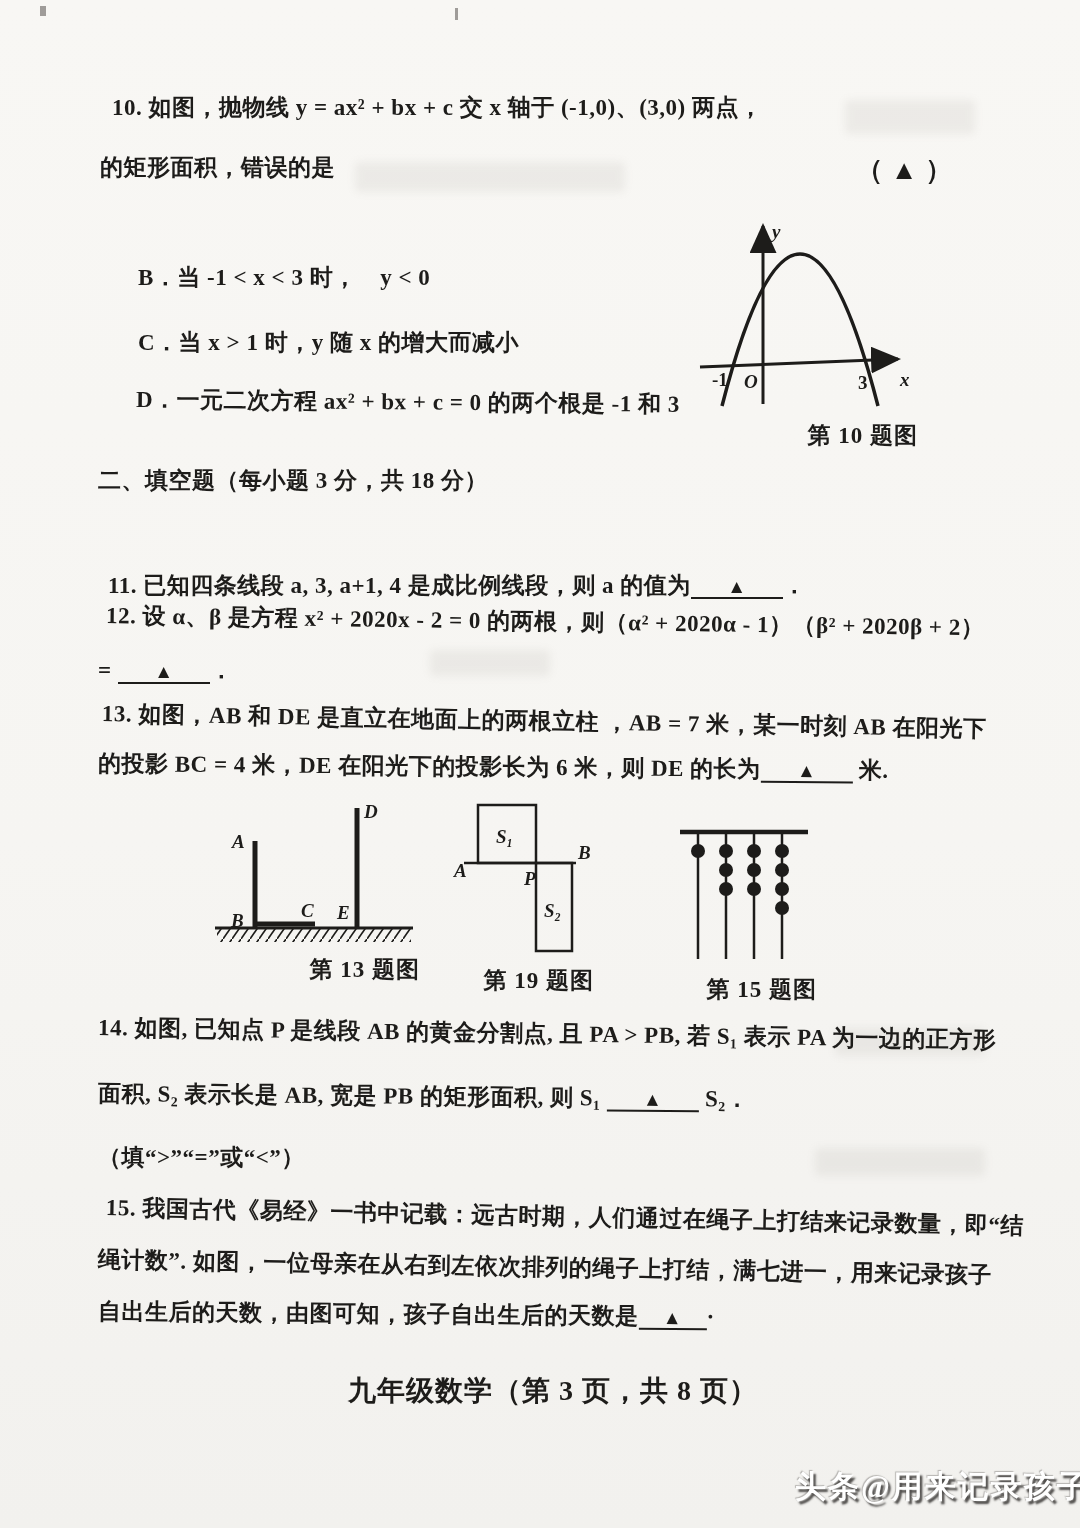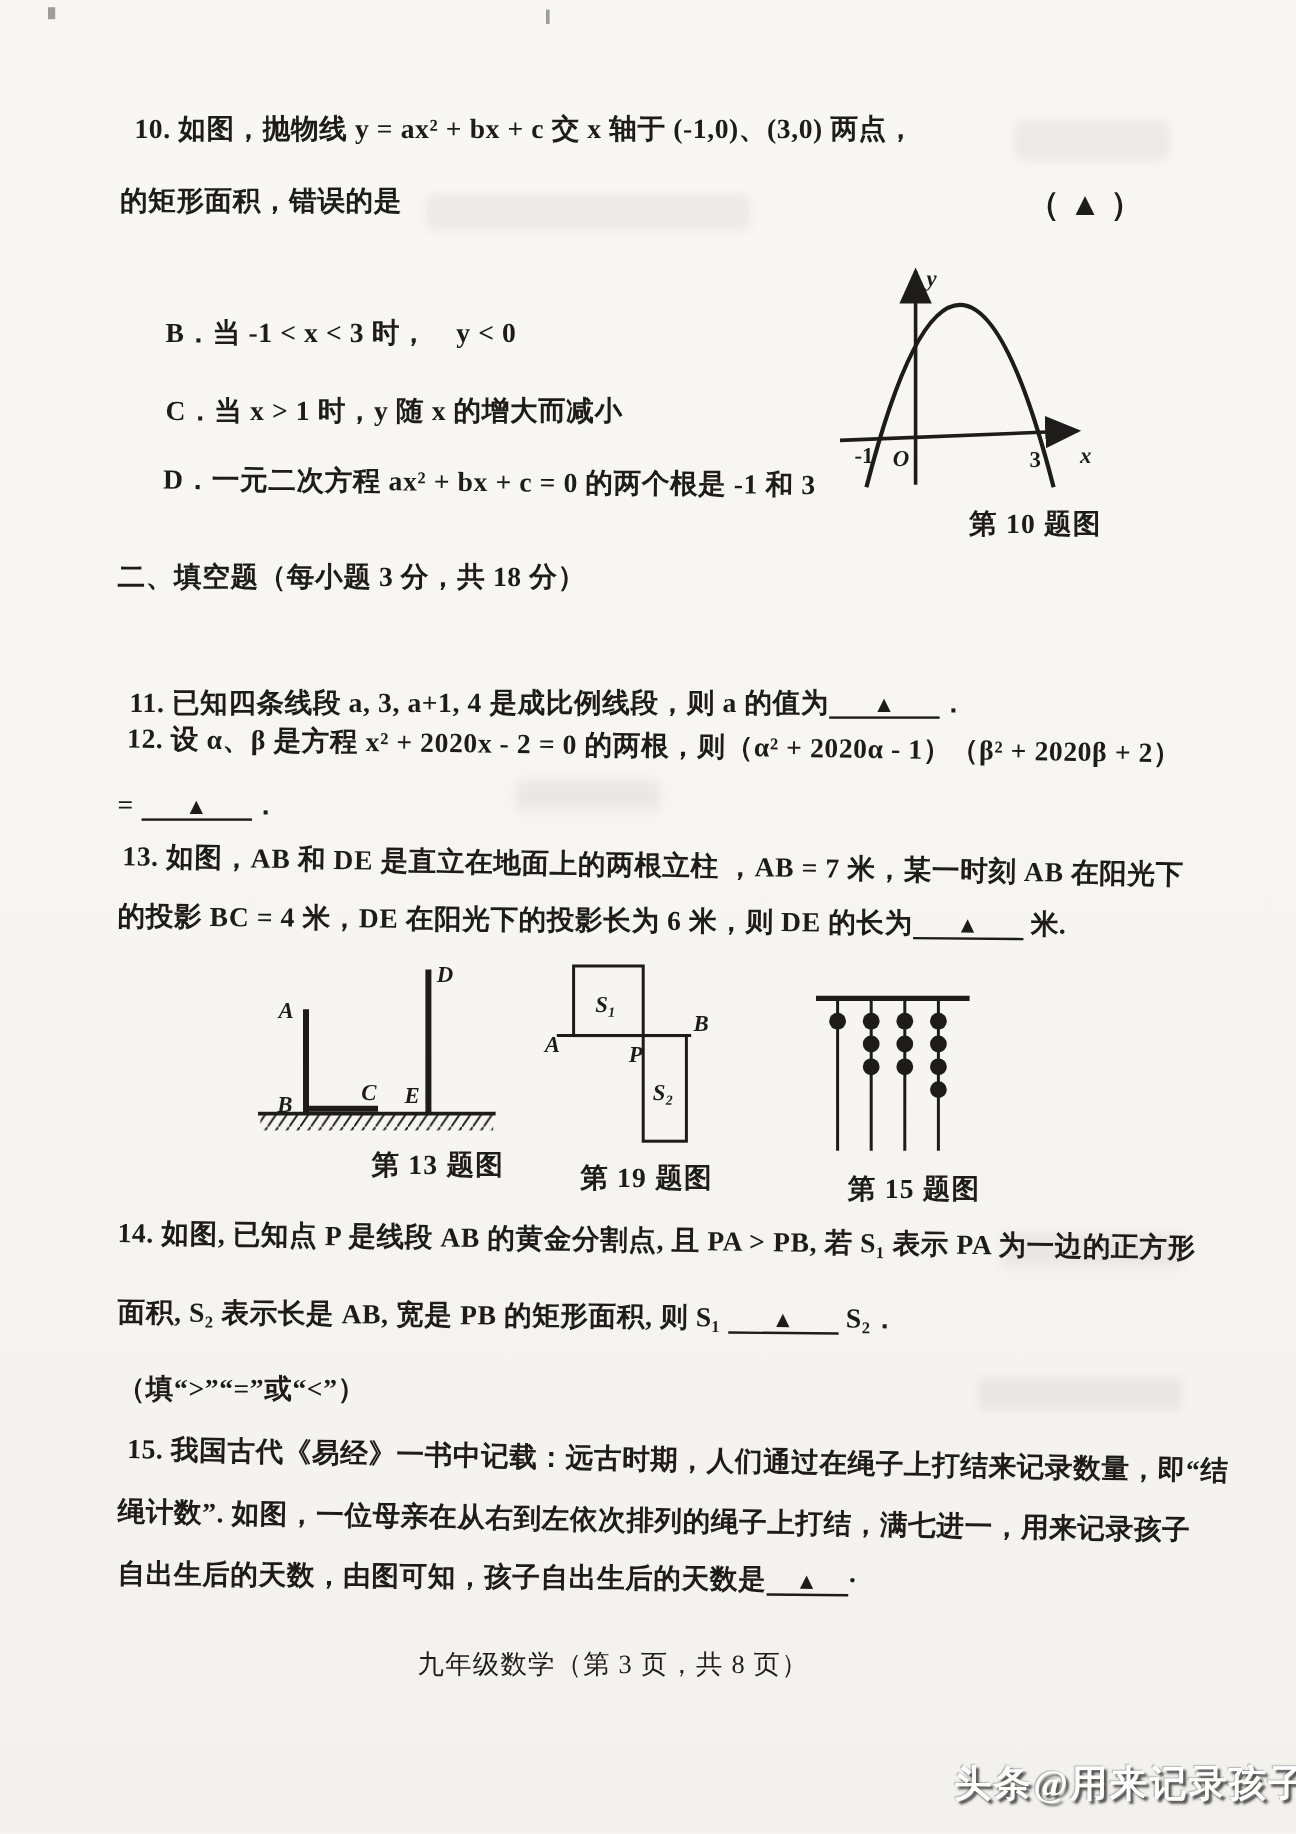--- a/index.html
+++ b/index.html
@@ -69,22 +69,22 @@
     position:absolute;
     font-size:31px;
     font-weight:bold;
     letter-spacing:2px;
     color:#ffffff;
     text-shadow:2.5px 2.5px 2px rgba(72,70,67,.95), -1px -1px 1px rgba(72,70,67,.35);
     white-space:nowrap;
   }
   .footer {
     position:absolute;
-    font-size:22px;
-    font-weight:400;
+    font-size:28px;
+    font-weight:700;
     letter-spacing:1px;
     white-space:nowrap;
   }
 </style>
 </head>
 <body>
 
 <div class="paper">
 
   <div class="smudge" style="left:845px;top:100px;width:130px;height:34px;"></div>

